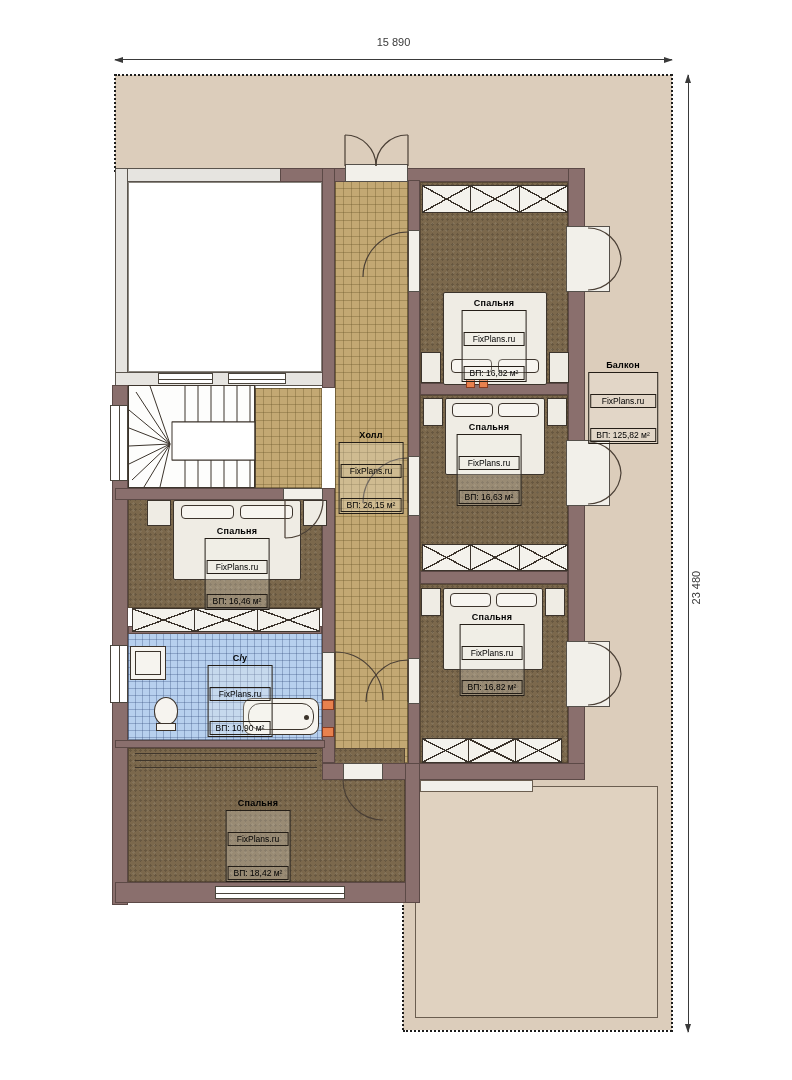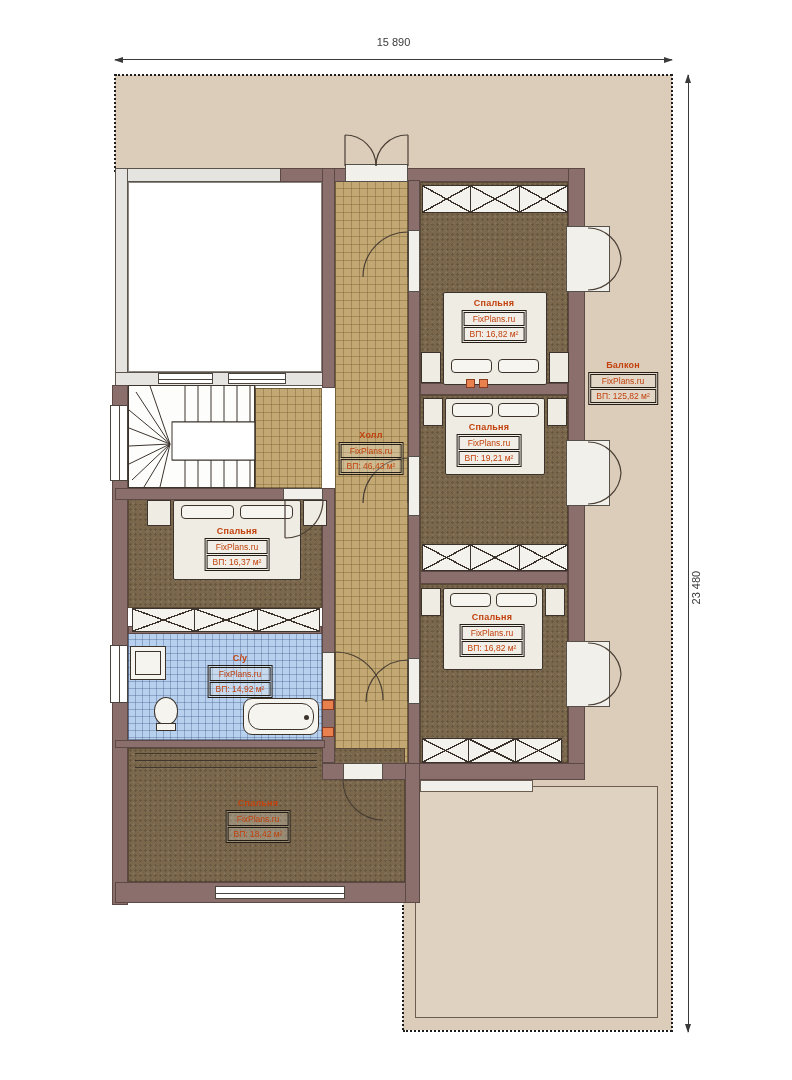--- a/index.html
+++ b/index.html
@@ -37,24 +37,24 @@
   .stand{background:#efece4;border:1px solid #3c342c;box-sizing:border-box;}
   .wardrobe{display:flex;background:#f4f2ec;border:1px solid #3c342c;box-sizing:border-box;}
   .xcell{flex:1;border-right:1px solid #3c342c;
     background-image:linear-gradient(to top right,transparent calc(50% - .7px),#3c342c calc(50% - .7px),#3c342c calc(50% + .7px),transparent calc(50% + .7px)),
                      linear-gradient(to bottom right,transparent calc(50% - .7px),#3c342c calc(50% - .7px),#3c342c calc(50% + .7px),transparent calc(50% + .7px));}
   .xcell:last-child{border-right:none;}
   .outlet{background:#e8814e;border:1px solid #8a3c20;box-sizing:border-box;}
   .step{background:#f2f0ea;border:1px solid #6b5e50;box-sizing:border-box;}
   .terrace-inner{background:#e0d2c0;border:1px solid #6b5e50;box-sizing:border-box;}
   
-  .room-label{position:absolute;transform:translateX(-50%);text-align:center;color:#c2410c;z-index:7;}
+  .room-label{position:absolute;transform:translateX(-50%);text-align:center;color:#000000;z-index:7;}
   .rl-name{font-size:9px;font-weight:bold;letter-spacing:.2px;margin-bottom:2px;white-space:nowrap;}
   .rl-frame{border:1px solid #241e17;padding:1px;background:rgba(245,242,235,.25);}
-  .rl-brand,.rl-area{border:1px solid #241e17;font-size:8.5px;padding:1px 5px;white-space:nowrap;}
+  .rl-brand,.rl-area{border:1px solid #241e17;font-size:8.5px;padding:1px 5px;white-space:nowrap;margin-top:20px;}
   .rl-brand{margin-bottom:1px;}
   
   .dim{color:#3a3a3a;font-size:11px;z-index:8;}
   .dim-line-h{position:absolute;left:0;right:0;top:50%;border-top:1px solid #3a3a3a;}
   .dim-line-v{position:absolute;top:0;bottom:0;left:50%;border-left:1px solid #3a3a3a;}
   .arr{position:absolute;width:0;height:0;}
   svg.overlay{position:absolute;left:0;top:0;z-index:6;pointer-events:none;}
 </style>
 </head>
 <body>
@@ -284,57 +284,57 @@
     <div class="rl-name">Спальня</div>
     <div class="rl-frame">
       <div class="rl-brand">FixPlans.ru</div>
       <div class="rl-area">ВП: 16,82 м²</div>
     </div>
   </div>
   <div class="room-label" style="left:489px;top:422px;">
     <div class="rl-name">Спальня</div>
     <div class="rl-frame">
       <div class="rl-brand">FixPlans.ru</div>
-      <div class="rl-area">ВП: 19,21 м²</div>
+      <div class="rl-area">ВП: 16,63 м²</div>
     </div>
   </div>
   <div class="room-label" style="left:492px;top:612px;">
     <div class="rl-name">Спальня</div>
     <div class="rl-frame">
 
       <div class="rl-brand">FixPlans.ru</div>
       <div class="rl-area">ВП: 16,82 м²</div>
     </div>
   </div>
   <div class="room-label" style="left:237px;top:526px;">
     <div class="rl-name">Спальня</div>
     <div class="rl-frame">
       <div class="rl-brand">FixPlans.ru</div>
-      <div class="rl-area">ВП: 16,37 м²</div>
+      <div class="rl-area">ВП: 16,46 м²</div>
     </div>
   </div>
   <div class="room-label" style="left:258px;top:798px;">
     <div class="rl-name">Спальня</div>
     <div class="rl-frame">
       <div class="rl-brand">FixPlans.ru</div>
       <div class="rl-area">ВП: 18,42 м²</div>
     </div>
   </div>
   <div class="room-label" style="left:371px;top:430px;">
     <div class="rl-name">Холл</div>
     <div class="rl-frame">
       <div class="rl-brand">FixPlans.ru</div>
-      <div class="rl-area">ВП: 46,43 м²</div>
+      <div class="rl-area">ВП: 26,15 м²</div>
     </div>
   </div>
   <div class="room-label" style="left:240px;top:653px;">
     <div class="rl-name">С/у</div>
     <div class="rl-frame">
       <div class="rl-brand">FixPlans.ru</div>
-      <div class="rl-area">ВП: 14,92 м²</div>
+      <div class="rl-area">ВП: 10,90 м²</div>
     </div>
   </div>
   <div class="room-label" style="left:623px;top:360px;">
     <div class="rl-name">Балкон</div>
     <div class="rl-frame">
       <div class="rl-brand">FixPlans.ru</div>
       <div class="rl-area">ВП: 125,82 м²</div>
     </div>
   </div>
 

